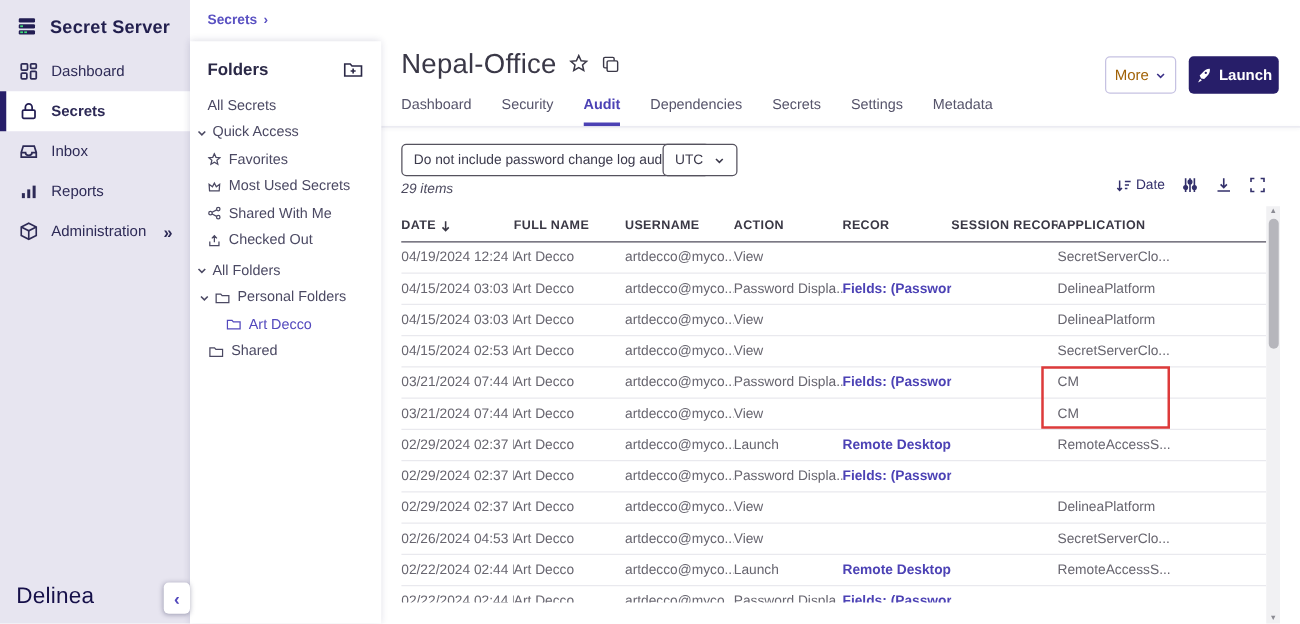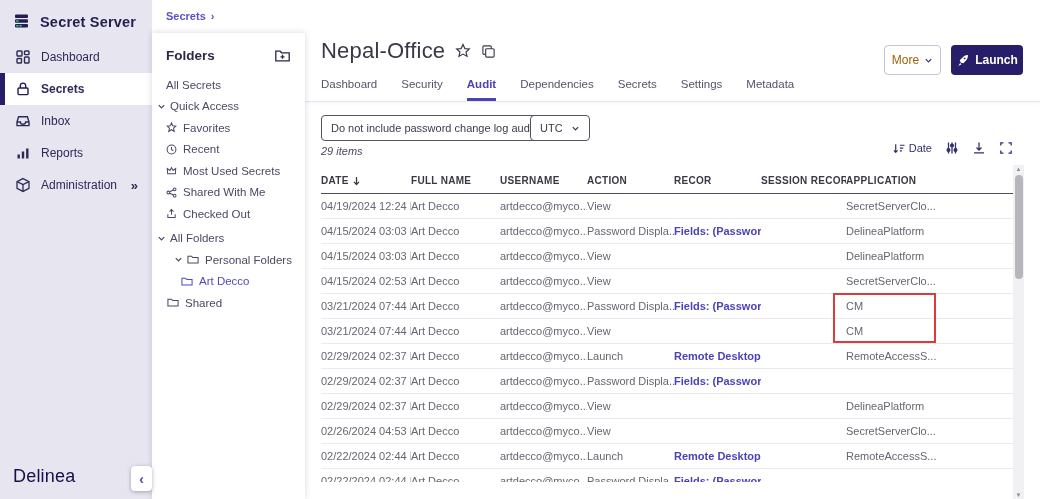--- a/index.html
+++ b/index.html
@@ -171,27 +171,20 @@
         <span class="lbl">Quick Access</span>
       </div>
       <div class="tree-item" style="padding-left:14px">
         <svg class="ic" width="11" height="11" viewBox="0 0 12 12" fill="none" stroke="#4b4963" stroke-width="1.1">
             <path d="M6 1 L7.4 4.2 10.8 4.5 8.2 6.8 9 10.2 6 8.4 3 10.2 3.8 6.8 1.2 4.5 4.6 4.2 Z"></path>
           </svg>
         <span class="lbl">Favorites</span>
       </div>
       <div class="tree-item" style="padding-left:14px">
         <svg class="ic" width="11" height="11" viewBox="0 0 12 12" fill="none" stroke="#4b4963" stroke-width="1.1">
-            <circle cx="6" cy="6" r="4.8"></circle>
-            <path d="M6 3.2 V6 L8 7.4"></path>
-          </svg>
-        <span class="lbl">Recent</span>
-      </div>
-      <div class="tree-item" style="padding-left:14px">
-        <svg class="ic" width="11" height="11" viewBox="0 0 12 12" fill="none" stroke="#4b4963" stroke-width="1.1">
             <path d="M1.8 9.5 L1.4 3.8 L4.3 6 L6 2.8 L7.7 6 L10.6 3.8 L10.2 9.5 Z"></path>
           </svg>
         <span class="lbl">Most Used Secrets</span>
       </div>
       <div class="tree-item" style="padding-left:14px">
         <svg class="ic" width="11" height="11" viewBox="0 0 12 12" fill="none" stroke="#4b4963" stroke-width="1.1">
             <circle cx="9.4" cy="2.5" r="1.5"></circle>
             <circle cx="2.6" cy="6" r="1.5"></circle>
             <circle cx="9.4" cy="9.5" r="1.5"></circle>
             <path d="M4 5.2 L8 3.2 M4 6.8 L8 8.8"></path>
@@ -203,21 +196,21 @@
             <path d="M3.8 4 L6 1.6 L8.2 4 M6 1.8 V7.4 M2 6.8 V10.4 H10 V6.8"></path>
           </svg>
         <span class="lbl">Checked Out</span>
       </div>
       <div class="tree-item" style="padding-left:5px; margin-top:3px">
         <svg class="chev" width="9" height="9" viewBox="0 0 10 10" fill="none" stroke="#4b4963" stroke-width="1.4">
             <path d="M2 3.5 L5 6.5 L8 3.5"></path>
           </svg>
         <span class="lbl">All Folders</span>
       </div>
-      <div class="tree-item" style="padding-left:22px">
+      <div class="tree-item" style="padding-left:7px">
         <svg class="chev" width="9" height="9" viewBox="0 0 10 10" fill="none" stroke="#4b4963" stroke-width="1.4">
             <path d="M2 3.5 L5 6.5 L8 3.5"></path>
           </svg>
         <svg class="ic" width="12" height="11" viewBox="0 0 13 11" fill="none" stroke="#4b4963" stroke-width="1.1">
             <path d="M1 2 h4 l1.2 1.4 h5.8 v6 h-11 z"></path>
           </svg>
         <span class="lbl">Personal Folders</span>
       </div>
       <div class="tree-item selected-folder" style="padding-left:29px">
         <svg class="ic" width="12" height="11" viewBox="0 0 13 11" fill="none" stroke="#5349bd" stroke-width="1.1">

